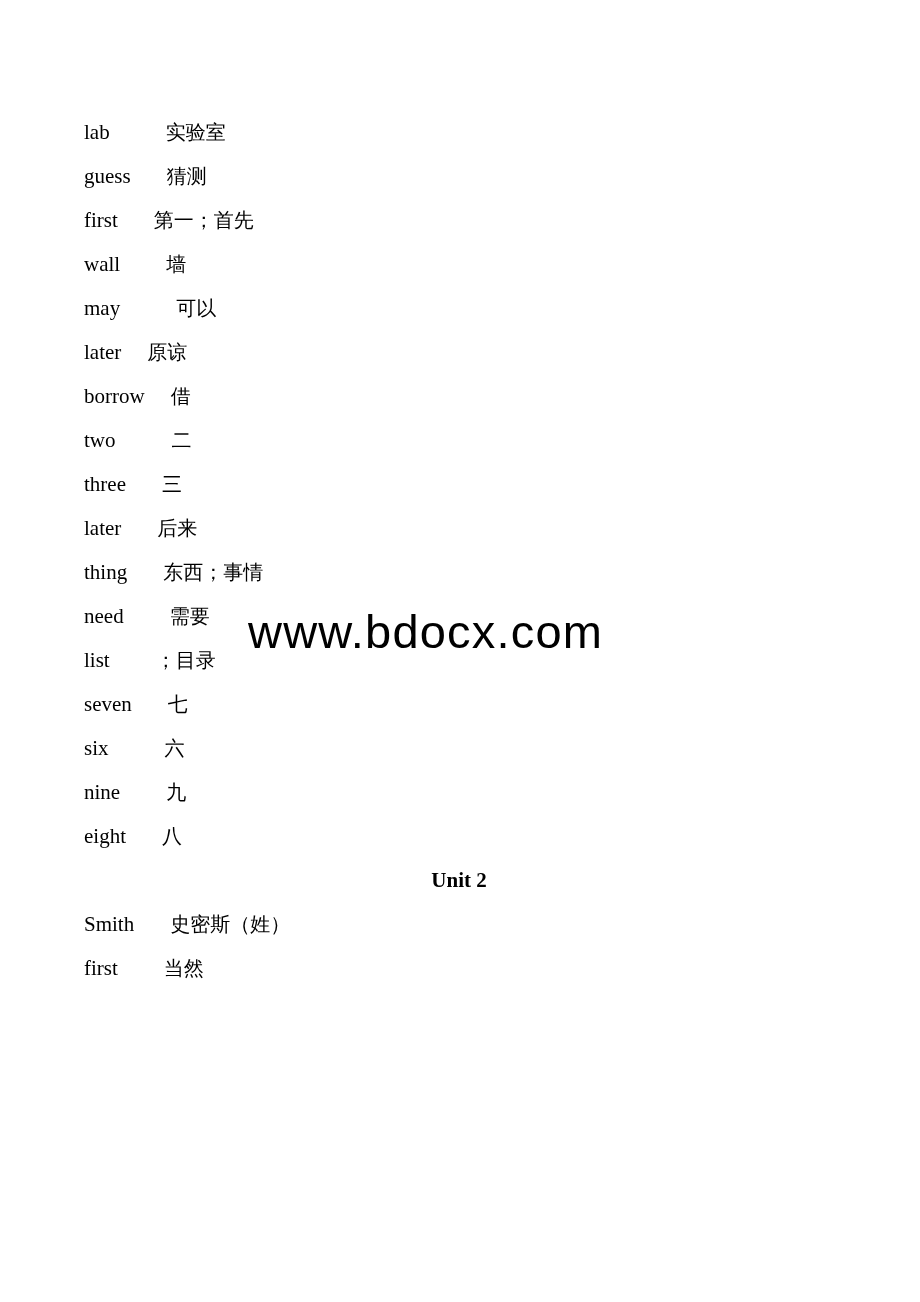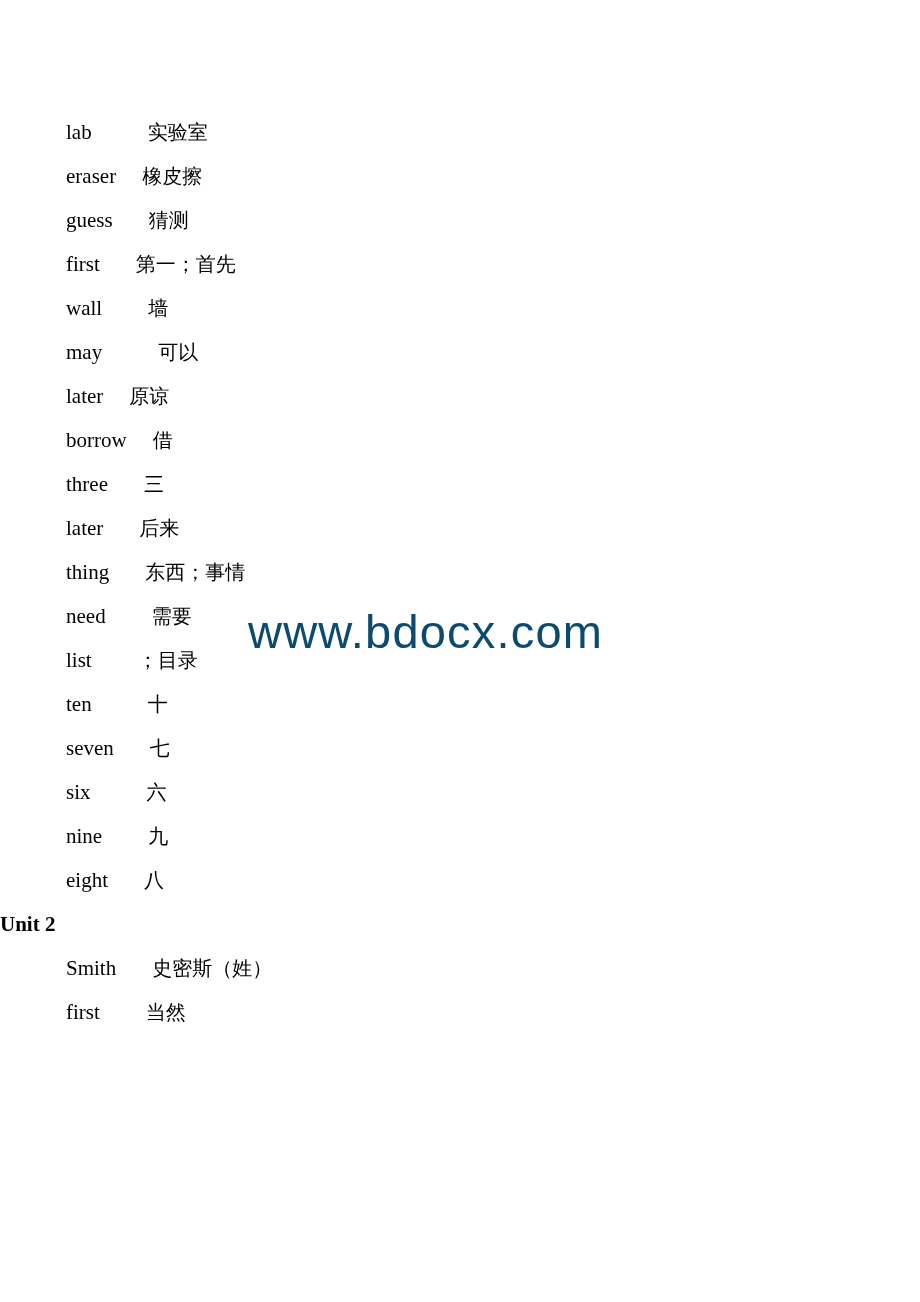--- a/index.html
+++ b/index.html
@@ -46,74 +46,73 @@
     left: 0;
     top: 0;
     width: 920px;
     z-index: 3;
   }
 
   .entry {
     position: relative;
     height: 44px;
     line-height: 44px;
-    padding-left: 66px;
+    padding-left: 84px;
     font-size: 21px;
     white-space: pre;
   }
   .entry .term {
     font-family: "Liberation Serif", "DejaVu Serif", serif;
   }
   .entry .gap {
     display: inline-block;
   }
   .entry .gloss {
     font-family: "DejaVu Sans", "Liberation Sans", sans-serif;
     font-size: 20px;
   }
 
   .heading {
     height: 44px;
     line-height: 44px;
-    text-align: left;
+    text-align: center;
     font-size: 21px;
     font-weight: bold;
     font-family: "Liberation Serif", "DejaVu Serif", serif;
     padding-right: 2px;
   }
 
   
   #top-spacer { height: 110px; }
 </style>
 </head>
 <body style="color: rgb(0, 0, 0);">
 
 <div id="page" style="background: rgb(255, 255, 255);">
 
-  <div id="watermark" style="color: #0c4a6e;">www.bdocx.com</div>
+  <div id="watermark" style="color: #000000;">www.bdocx.com</div>
 
   <div id="content">
 
     <div id="top-spacer"></div>
 
     <div id="entries-before">
         <div class="entry"><span class="term">lab</span><span class="gap" style="width: 56px;"></span><span class="gloss">实验室</span></div>
-        <div class="entry"><span class="term">eraser</span><span class="gap" style="width: 26px;"></span><span class="gloss">橡皮擦</span></div>
         <div class="entry"><span class="term">guess</span><span class="gap" style="width: 36px;"></span><span class="gloss">猜测</span></div>
         <div class="entry"><span class="term">first</span><span class="gap" style="width: 36px;"></span><span class="gloss">第一；首先</span></div>
         <div class="entry"><span class="term">wall</span><span class="gap" style="width: 46px;"></span><span class="gloss">墙</span></div>
         <div class="entry"><span class="term">may</span><span class="gap" style="width: 56px;"></span><span class="gloss">可以</span></div>
         <div class="entry"><span class="term">later</span><span class="gap" style="width: 26px;"></span><span class="gloss">原谅</span></div>
         <div class="entry"><span class="term">borrow</span><span class="gap" style="width: 26px;"></span><span class="gloss">借</span></div>
+        <div class="entry"><span class="term">two</span><span class="gap" style="width: 56px;"></span><span class="gloss">二</span></div>
         <div class="entry"><span class="term">three</span><span class="gap" style="width: 36px;"></span><span class="gloss">三</span></div>
         <div class="entry"><span class="term">later</span><span class="gap" style="width: 36px;"></span><span class="gloss">后来</span></div>
         <div class="entry"><span class="term">thing</span><span class="gap" style="width: 36px;"></span><span class="gloss">东西；事情</span></div>
         <div class="entry"><span class="term">need</span><span class="gap" style="width: 46px;"></span><span class="gloss">需要</span></div>
         <div class="entry"><span class="term">list</span><span class="gap" style="width: 46px;"></span><span class="gloss">；目录</span></div>
-        <div class="entry"><span class="term">ten</span><span class="gap" style="width: 56px;"></span><span class="gloss">十</span></div>
         <div class="entry"><span class="term">seven</span><span class="gap" style="width: 36px;"></span><span class="gloss">七</span></div>
         <div class="entry"><span class="term">six</span><span class="gap" style="width: 56px;"></span><span class="gloss">六</span></div>
         <div class="entry"><span class="term">nine</span><span class="gap" style="width: 46px;"></span><span class="gloss">九</span></div>
         <div class="entry"><span class="term">eight</span><span class="gap" style="width: 36px;"></span><span class="gloss">八</span></div>
       </div>
 
     <div class="heading">Unit 2</div>
 
     <div id="entries-after">
         <div class="entry"><span class="term">Smith</span><span class="gap" style="width: 36px;"></span><span class="gloss">史密斯（姓）</span></div>

